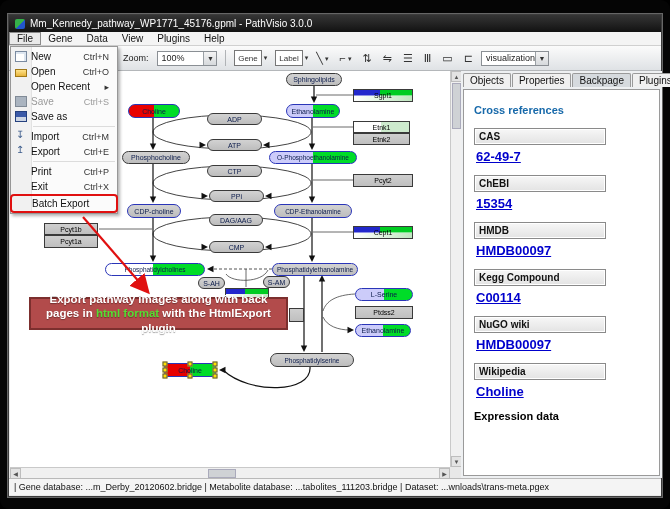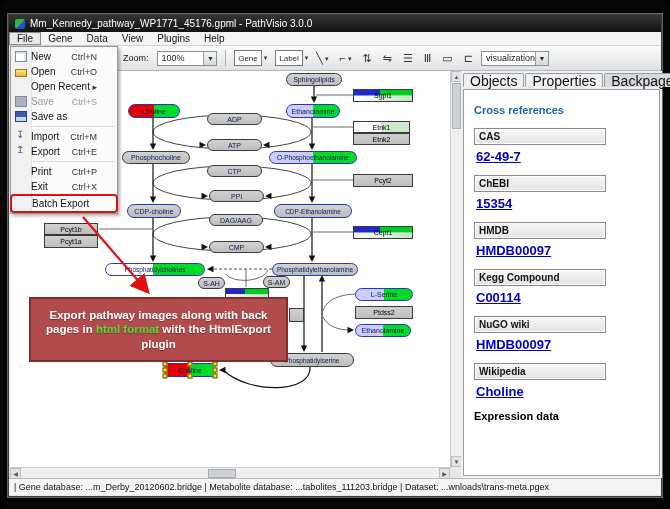--- a/index.html
+++ b/index.html
@@ -47,21 +47,21 @@
   .hscroll .arr{position:absolute;top:0;width:11px;height:11px;background:#e3e3e3;border:1px solid #bdbdbd;
                 font-size:6px;display:flex;align-items:center;justify-content:center;color:#555;}
   .hscroll .thumb{position:absolute;left:198px;top:1px;width:28px;height:9px;background:#cfd2d5;border:1px solid #aab;}
 
   .statusbar{position:absolute;left:0;top:463px;width:100%;height:17px;background:#f4f4f4;border-top:1px solid #b9b9b9;
              font-size:9px;color:#111;display:flex;align-items:center;padding:0 5px;white-space:nowrap;overflow:hidden;}
 
   
   .side-panel{position:absolute;left:452px;top:56px;width:201px;height:407px;background:#eef0f2;}
   .tabs{display:flex;height:16px;padding-top:2px;padding-left:2px;gap:1px;}
-  .tab{font-size:14px;padding:1px 6px;background:#f0f0f0;border:1px solid #9a9a9a;border-bottom:none;
+  .tab{font-size:10px;padding:1px 6px;background:#f0f0f0;border:1px solid #9a9a9a;border-bottom:none;
        border-radius:2px 2px 0 0;color:#111;display:flex;align-items:center;}
   .tab.active{background:#d6dade;}
   .panel-body{position:absolute;left:2px;top:18px;right:2px;bottom:2px;background:#fff;border:1px solid #9a9a9a;
               padding:6px 10px;overflow:hidden;}
   .xref-heading{color:var(--heading-blue);font-weight:bold;font-size:11px;margin:8px 0 12px 0;}
   .xref{margin-bottom:11px;}
   .xref-head{width:132px;border:1px solid #8a8a8a;background:linear-gradient(#f7f7f7,#e3e3e3);
              box-shadow:inset 0 0 0 1px #fff;font-weight:bold;font-size:10px;padding:2px 4px;color:#111;}
   .xref-val{font-size:13px;margin:4px 0 0 2px;color:#111;}
   .xref-val.link{color:var(--link-blue);text-decoration:underline;font-weight:bold;}
@@ -78,38 +78,38 @@
   .node.gene{color:#000;background:linear-gradient(#cfcfcf,#bfbfbf);}
   .node.topsplit{background:linear-gradient(90deg,#2228cc 0 45%,#00cc22 45%) top/100% 50% no-repeat,
                  linear-gradient(90deg,#ffffff,#bfe6bf) bottom/100% 50% no-repeat;}
   .node.wg-gene{background:linear-gradient(90deg,#ffffff 0 50%,#cdeacd 50%);}
   .handle{position:absolute;width:5px;height:5px;background:#ffe200;border:1px solid #555;transform:translate(-50%,-50%);}
 
   
   .file-menu{position:absolute;left:1px;top:31px;width:108px;background:#fbfbfb;border:1px solid #979797;
              box-shadow:2px 2px 3px rgba(0,0,0,.3);padding:2px 0;z-index:20;}
   .file-menu::before{content:"";position:absolute;left:0;top:0;bottom:0;width:20px;background:#f1f1f1;border-right:1px solid #e2e2e2;}
-  .menu-item{position:relative;height:15px;display:flex;align-items:center;font-size:10px;color:#111;padding-right:20px;}
+  .menu-item{position:relative;height:15px;display:flex;align-items:center;font-size:10px;color:#111;padding-right:8px;}
   .menu-item.disabled{color:#9a9a9a;}
   .menu-item.annotated{box-shadow:0 0 0 2px var(--annotation-red);border-radius:2px;margin:2px 1px 0 1px;}
   .mlabel{margin-left:4px;}
   .mshort{margin-left:auto;font-size:9px;color:#333;}
   .menu-item.disabled .mshort{color:#9a9a9a;}
   .menu-sep{height:1px;background:#dcdcdc;margin:2px 2px 2px 22px;}
   .mi{position:relative;width:12px;height:11px;margin-left:4px;flex:none;}
   .mi-new{background:#fff;border:1px solid #7a8aa0;box-shadow:inset -2px 2px 0 #dde6f0;}
   .mi-open{height:8px;margin-top:2px;background:linear-gradient(#ffe28a,#e8b53c);border:1px solid #a07818;}
   .mi-save{background:#aab4c0;border:1px solid #808a96;}
   .mi-saveas{background:#3b5aa8;border:1px solid #24407e;box-shadow:inset 0 -4px 0 #cdd6e4;}
   .mi-import::after,.mi-export::after{position:absolute;left:1px;top:-2px;font-size:10px;color:#3a5a8a;}
   .mi-import::after{content:"↧";}
   .mi-export::after{content:"↥";}
 
   
-  .callout{position:absolute;left:20px;top:282px;width:259px;height:65px;z-index:15;
+  .callout{position:absolute;left:20px;top:282px;width:259px;height:33px;z-index:15;
            background:var(--callout-bg);border:2px solid var(--callout-border);
            display:flex;align-items:center;justify-content:center;text-align:center;
            font-weight:bold;font-size:11.5px;color:#fff;line-height:1.25;padding:2px 6px;
            text-shadow:0 1px 1px rgba(0,0,0,.35);}
   .callout .hl{color:var(--highlight-green);}
   .annot-svg{position:absolute;left:0;top:0;z-index:30;pointer-events:none;}
 </style>
 </head>
 <body>
 

